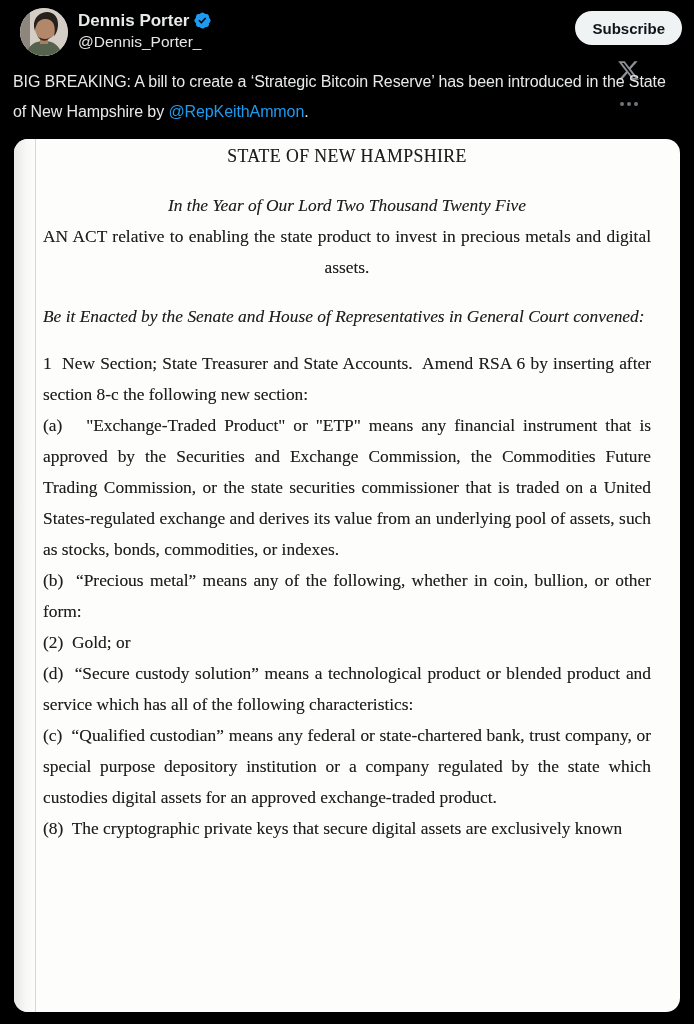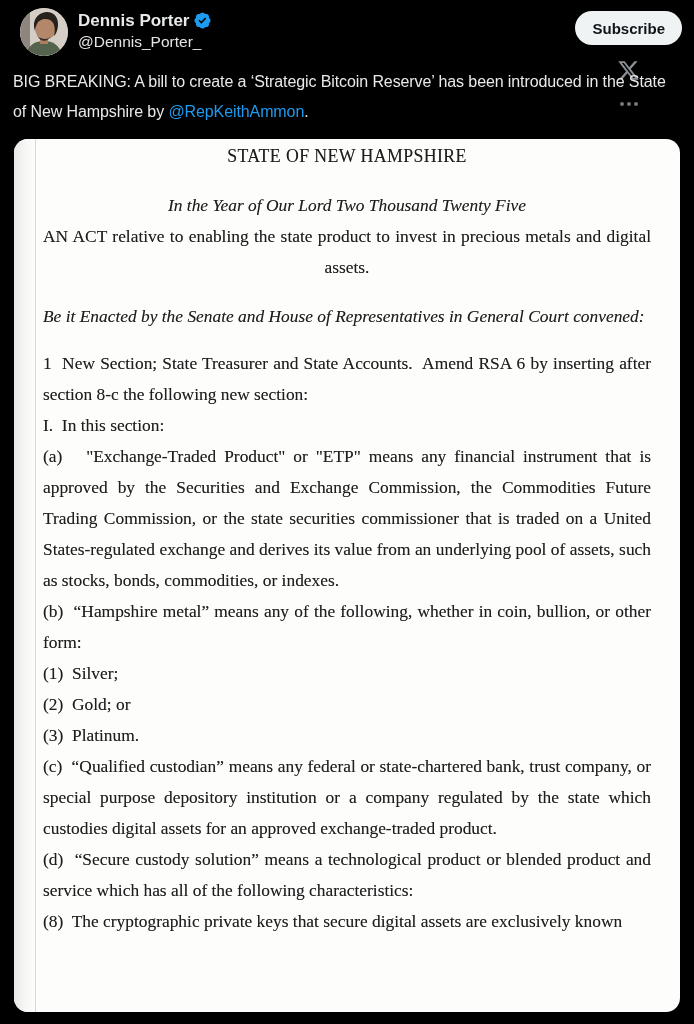--- a/index.html
+++ b/index.html
@@ -207,23 +207,20 @@
 
 <p class="tweet-text"><span>BIG BREAKING: A bill to create a ‘Strategic Bitcoin Reserve’ has been introduced in the State of New Hampshire by </span><a class="mention">@RepKeithAmmon</a><span>.</span></p>
 
 <div class="doc-card">
   <div class="doc-inner">
     <div class="doc-title">STATE OF NEW HAMPSHIRE</div>
     <div class="doc-year">In the Year of Our Lord Two Thousand Twenty Five</div>
     <div class="doc-act">AN ACT relative to enabling the state product to invest in precious metals and digital assets.</div>
     <div class="doc-enact">Be it Enacted by the Senate and House of Representatives in General Court convened:</div>
     <p class="doc-p">1  New Section; State Treasurer and State Accounts.  Amend RSA 6 by inserting after section 8-c the following new section:</p>
-    <p class="doc-p">I.  In this section:</p>
     <p class="doc-p">(a)   "Exchange-Traded Product" or "ETP" means any financial instrument that is approved by the Securities and Exchange Commission, the Commodities Future Trading Commission, or the state securities commissioner that is traded on a United States-regulated exchange and derives its value from an underlying pool of assets, such as stocks, bonds, commodities, or indexes.</p>
-    <p class="doc-p">(b)  “Hampshire metal” means any of the following, whether in coin, bullion, or other form:</p>
-    <p class="doc-p">(1)  Silver;</p>
+    <p class="doc-p">(b)  “Precious metal” means any of the following, whether in coin, bullion, or other form:</p>
     <p class="doc-p">(2)  Gold; or</p>
-    <p class="doc-p">(3)  Platinum.</p>
+    <p class="doc-p">(d)  “Secure custody solution” means a technological product or blended product and service which has all of the following characteristics:</p>
     <p class="doc-p">(c)  “Qualified custodian” means any federal or state-chartered bank, trust company, or special purpose depository institution or a company regulated by the state which custodies digital assets for an approved exchange-traded product.</p>
-    <p class="doc-p">(d)  “Secure custody solution” means a technological product or blended product and service which has all of the following characteristics:</p>
     <p class="doc-p">(8)  The cryptographic private keys that secure digital assets are exclusively known</p>
   </div>
 </div>
 
 </body></html>

